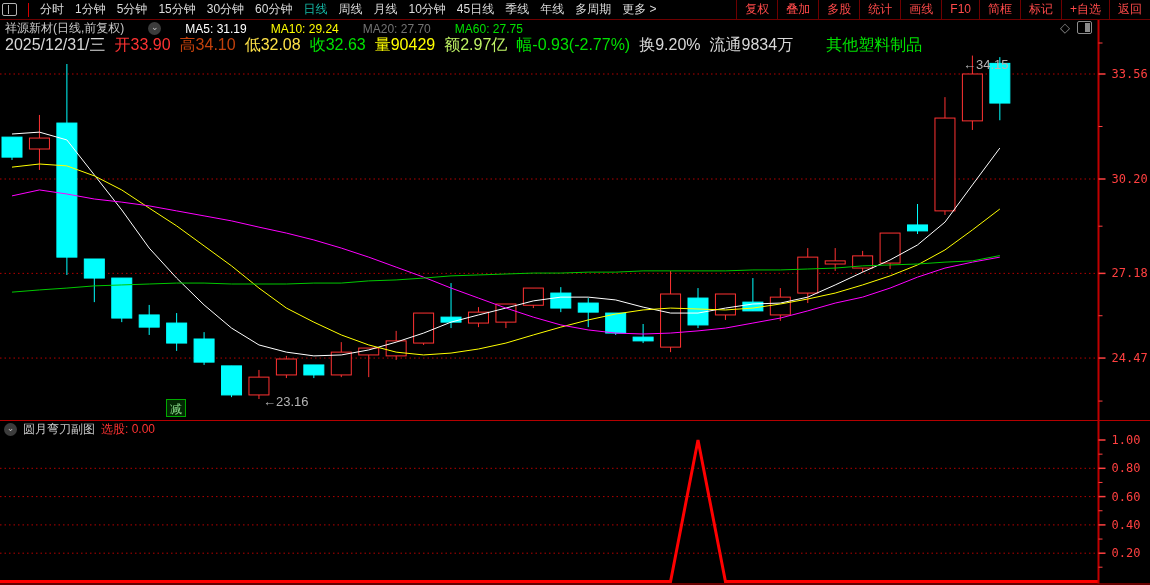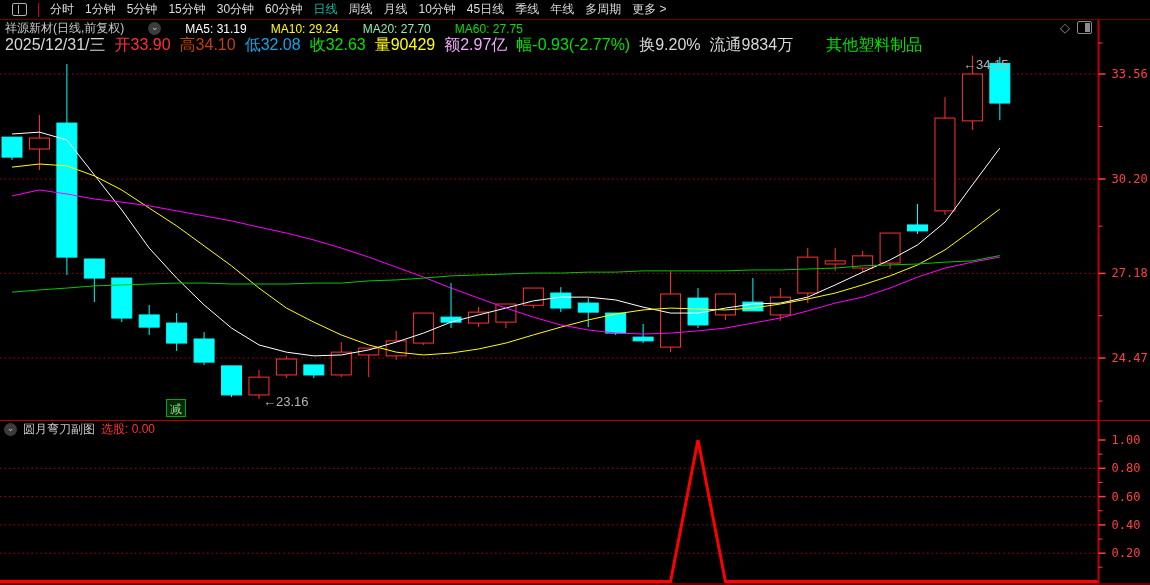--- a/index.html
+++ b/index.html
@@ -2,21 +2,21 @@
 <html><head>
 <meta charset="utf-8">
 <style>
   html,body{margin:0;padding:0;background:#000;}
   .screen{position:relative;width:1150px;height:585px;background:#000;overflow:hidden;
           font-family:"Liberation Sans",sans-serif;-webkit-font-smoothing:none;}
   svg{position:absolute;top:0;left:0;}
   
   .toolbar{position:absolute;top:0;left:0;width:1150px;height:19px;display:flex;align-items:center;
            border-bottom:1px solid #6e0000;font-size:12px;color:#dcdcdc;z-index:5;background:#000;}
-  .tb-left{display:flex;align-items:center;gap:11px;padding-left:12px;white-space:nowrap;}
+  .tb-left{display:flex;align-items:center;gap:11px;padding-left:2px;white-space:nowrap;}
   .win-icon{width:13px;height:11px;border:1px solid #b4b4b4;border-radius:2px;position:relative;display:inline-block;}
   .win-icon i{position:absolute;left:5px;top:1px;bottom:1px;width:1px;background:#b4b4b4;}
   .tb-sep{width:1px;height:14px;background:#d40000;display:inline-block;}
   .p{cursor:default;}
   .p.active{color:#14b8a6;}
   .tb-right{margin-left:auto;display:flex;align-items:stretch;height:19px;}
   .act{padding:0 8px;color:#ff4a4a;border-left:1px solid #6e0000;line-height:19px;white-space:nowrap;}
   
   .info1{position:absolute;top:21px;left:5px;height:15px;display:flex;align-items:center;gap:24px;
          font-size:12px;white-space:nowrap;z-index:5;}
@@ -195,45 +195,57 @@
       <span class="p active">日线</span>
       <span class="p">周线</span>
       <span class="p">月线</span>
       <span class="p">10分钟</span>
       <span class="p">45日线</span>
       <span class="p">季线</span>
       <span class="p">年线</span>
       <span class="p">多周期</span>
       <span class="p">更多 &gt;</span>
     </div>
+    <div class="tb-right">
+      <span class="act">复权</span>
+      <span class="act">叠加</span>
+      <span class="act">多股</span>
+      <span class="act">统计</span>
+      <span class="act">画线</span>
+      <span class="act">F10</span>
+      <span class="act">简框</span>
+      <span class="act">标记</span>
+      <span class="act">+自选</span>
+      <span class="act">返回</span>
+    </div>
   </div>
 
   <div class="info1">
     <span class="title">祥源新材(日线,前复权)</span>
     <span class="circle-icon">⌄</span>
     <span style="color: rgb(255, 255, 255);">MA5: 31.19</span>
     <span style="color: rgb(255, 255, 0);">MA10: 29.24</span>
-    <span style="color: #86efac;">MA20: 27.70</span>
+    <span style="color: #737373;">MA20: 27.70</span>
     <span style="color: rgb(0, 225, 0);">MA60: 27.75</span>
   </div>
   <div class="right-icons">
     <span class="diamond">◇</span>
     <span class="panel-icon">
         <i></i>
       </span>
   </div>
 
   <div class="info2">
     <span style="color: rgb(216, 216, 216);">2025/12/31/三</span>
     <span style="color: rgb(255, 50, 50);">开33.90</span>
     <span style="color: #c2410c;">高34.10</span>
-    <span style="color: #0ea5e9;">低32.08</span>
+    <span style="color: #fde047;">低32.08</span>
     <span style="color: rgb(0, 225, 0);">收32.63</span>
     <span style="color: rgb(255, 255, 0); text-align: center;">量90429</span>
-    <span style="color: #f0abfc;">额2.97亿</span>
+    <span style="color: #bef264;">额2.97亿</span>
     <span style="color: rgb(0, 225, 0);">幅-0.93(-2.77%)</span>
     <span style="color: rgb(216, 216, 216);">换9.20%</span>
     <span style="color: rgb(216, 216, 216);">流通9834万</span>
     <span style="color: rgb(0, 225, 0); margin-left: 24px;">其他塑料制品</span>
   </div>
 
   <div class="subheader">
     <span class="circle-icon">⌄</span>
     <span class="subname">圆月弯刀副图</span>
     <span class="signal">选股: 0.00</span>

